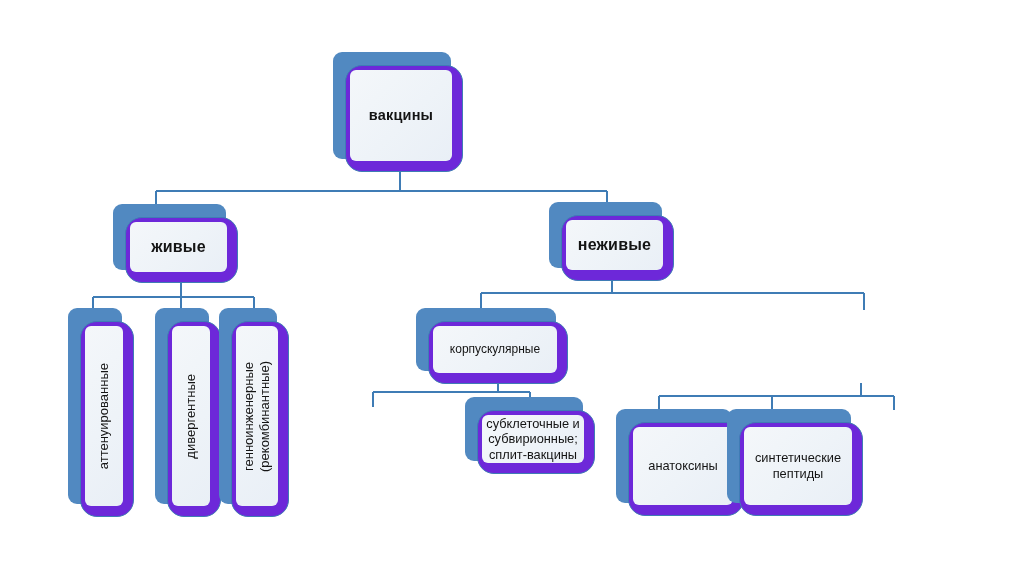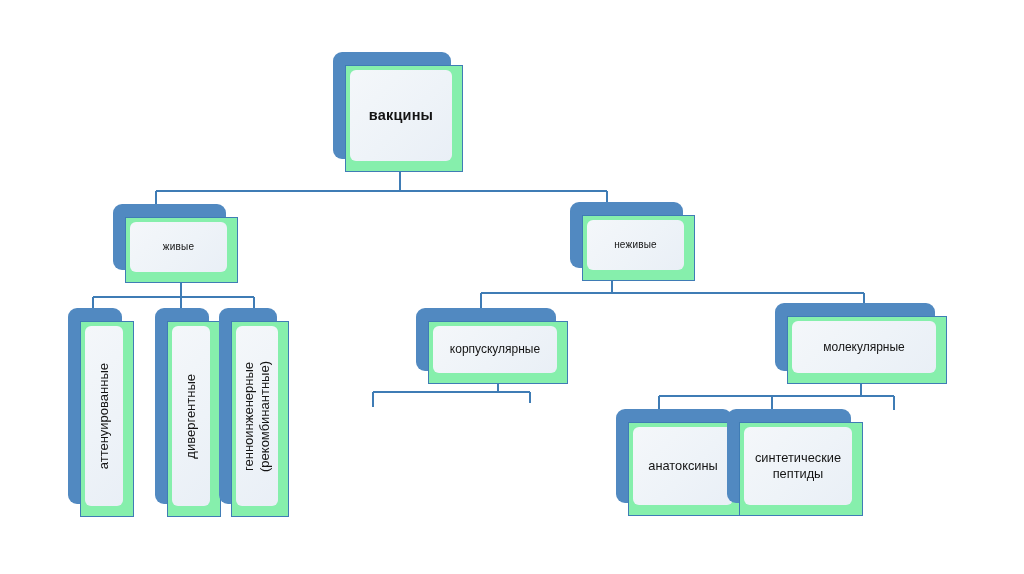--- a/index.html
+++ b/index.html
@@ -41,22 +41,22 @@
     background: #5189c1;
     border-radius: 9px;
   }
   .node .card {
     position: absolute;
     left: 12px;
     top: 13px;
     width: 100%;
     height: 100%;
     border: 1.6px solid #3f7cb5;
-    border-radius: 0;
-    background: #86efac;
+    border-radius: 17px;
+    background: #6d28d9;
     box-sizing: border-box;
   }
   .node .inner {
     position: absolute;
     left: 4px;
     top: 4px;
     right: 10px;
     bottom: 10px;
     border-radius: 6px;
     background: linear-gradient(135deg, #f4f7fa 0%, #eef3f8 55%, #e9eff6 100%);
@@ -68,21 +68,21 @@
   .node .label {
     color: #141414;
     text-align: center;
     line-height: 1.22;
     white-space: pre-line;
     padding: 0 4px;
   }
 
   
   .lvl1 .label { font-size: 14.5px; font-weight: bold; letter-spacing: .2px; }
-  .lvl2 .label { font-size: 10px; font-weight: normal; letter-spacing: .2px; }
+  .lvl2 .label { font-size: 16px; font-weight: bold; letter-spacing: .2px; }
   .lvl3 .label { font-size: 12px; font-weight: normal; }
   .leaf .label { font-size: 12.8px; font-weight: normal; }
 
   
   .vert .inner { }
   .vert .label {
     writing-mode: vertical-rl;
     transform: rotate(180deg);
     font-size: 13px;
     line-height: 1.25;
@@ -137,21 +137,21 @@
 
   <div class="node lvl2" style="left:113px; top:204px; width:113px; height:66px;">
     <div class="plate"></div>
     <div class="card">
       <div class="inner">
         <span class="label">живые</span>
       </div>
     </div>
   </div>
 
-  <div class="node lvl2" style="left:570px; top:202px; width:113px; height:66px;">
+  <div class="node lvl2" style="left:549px; top:202px; width:113px; height:66px;">
     <div class="plate"></div>
     <div class="card">
       <div class="inner">
         <span class="label">неживые</span>
       </div>
     </div>
   </div>
 
   <div class="node vert" style="left:68px; top:308px; width:54px; height:196px;">
     <div class="plate"></div>
@@ -183,30 +183,32 @@
 
   <div class="node lvl3" style="left:416px; top:308px; width:140px; height:63px;">
     <div class="plate"></div>
     <div class="card">
       <div class="inner">
         <span class="label">корпускулярные</span>
       </div>
     </div>
   </div>
 
-  <div class="node lvl3" style="left:775px; top:303px; width:160px; height:68px;">
-    <div class="plate"></div>
-    <div class="card">
-      <div class="inner">
-        <span class="label">молекулярные</span>
-      </div>
-    </div>
-  </div>
-
-
+
+
+  <div class="node leaf" style="left:465px; top:397px; width:118px; height:64px;">
+    <div class="plate"></div>
+    <div class="card">
+      <div class="inner">
+        <span class="label">субклеточные и
+субвирионные;
+сплит-вакцины</span>
+      </div>
+    </div>
+  </div>
 
   <div class="node leaf" style="left:616px; top:409px; width:88px; height:94px;padding-left:28px;">
     <div class="plate"></div>
     <div class="card">
       <div class="inner">
         <span class="label">анатоксины</span>
       </div>
     </div>
   </div>
 

